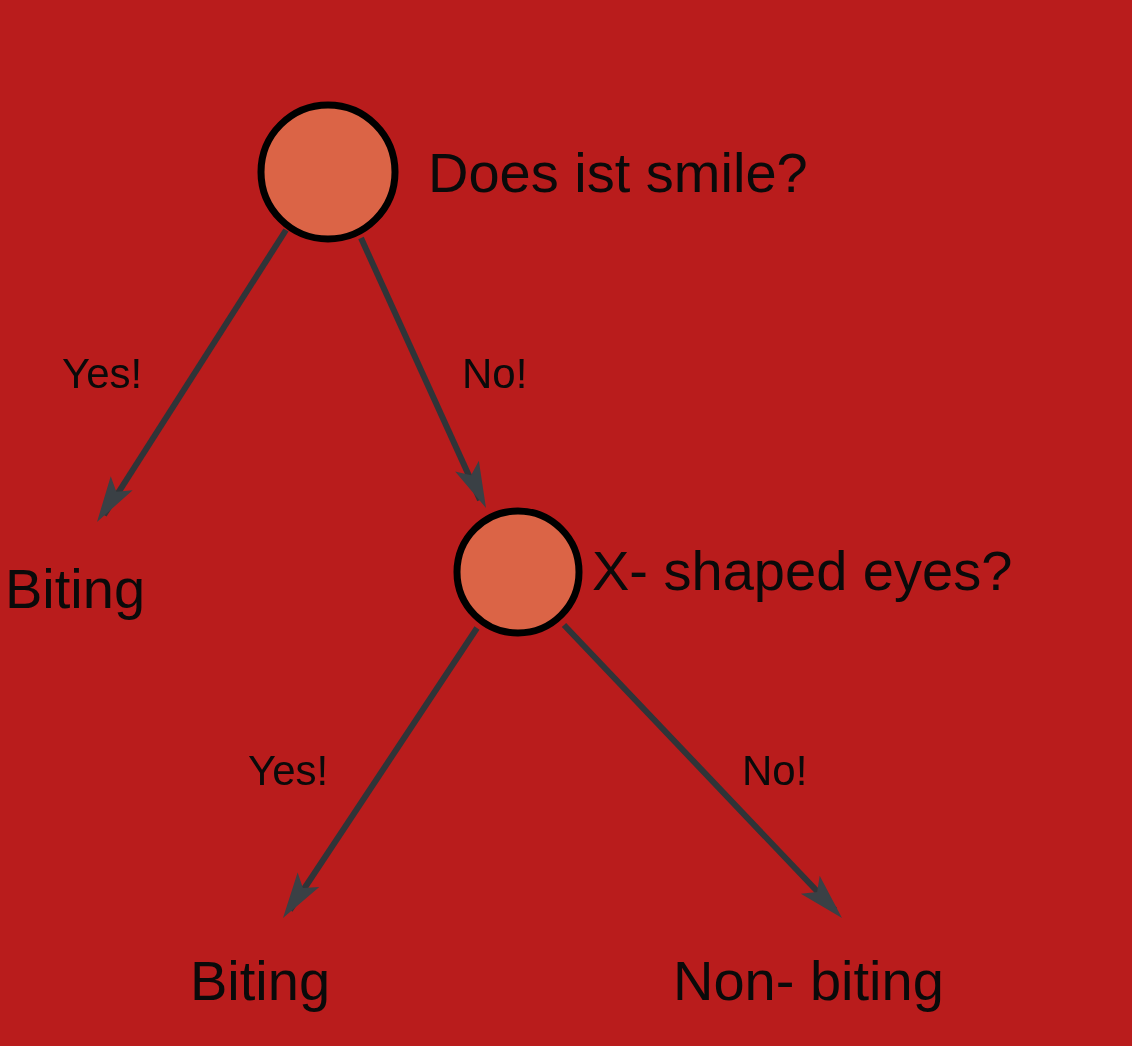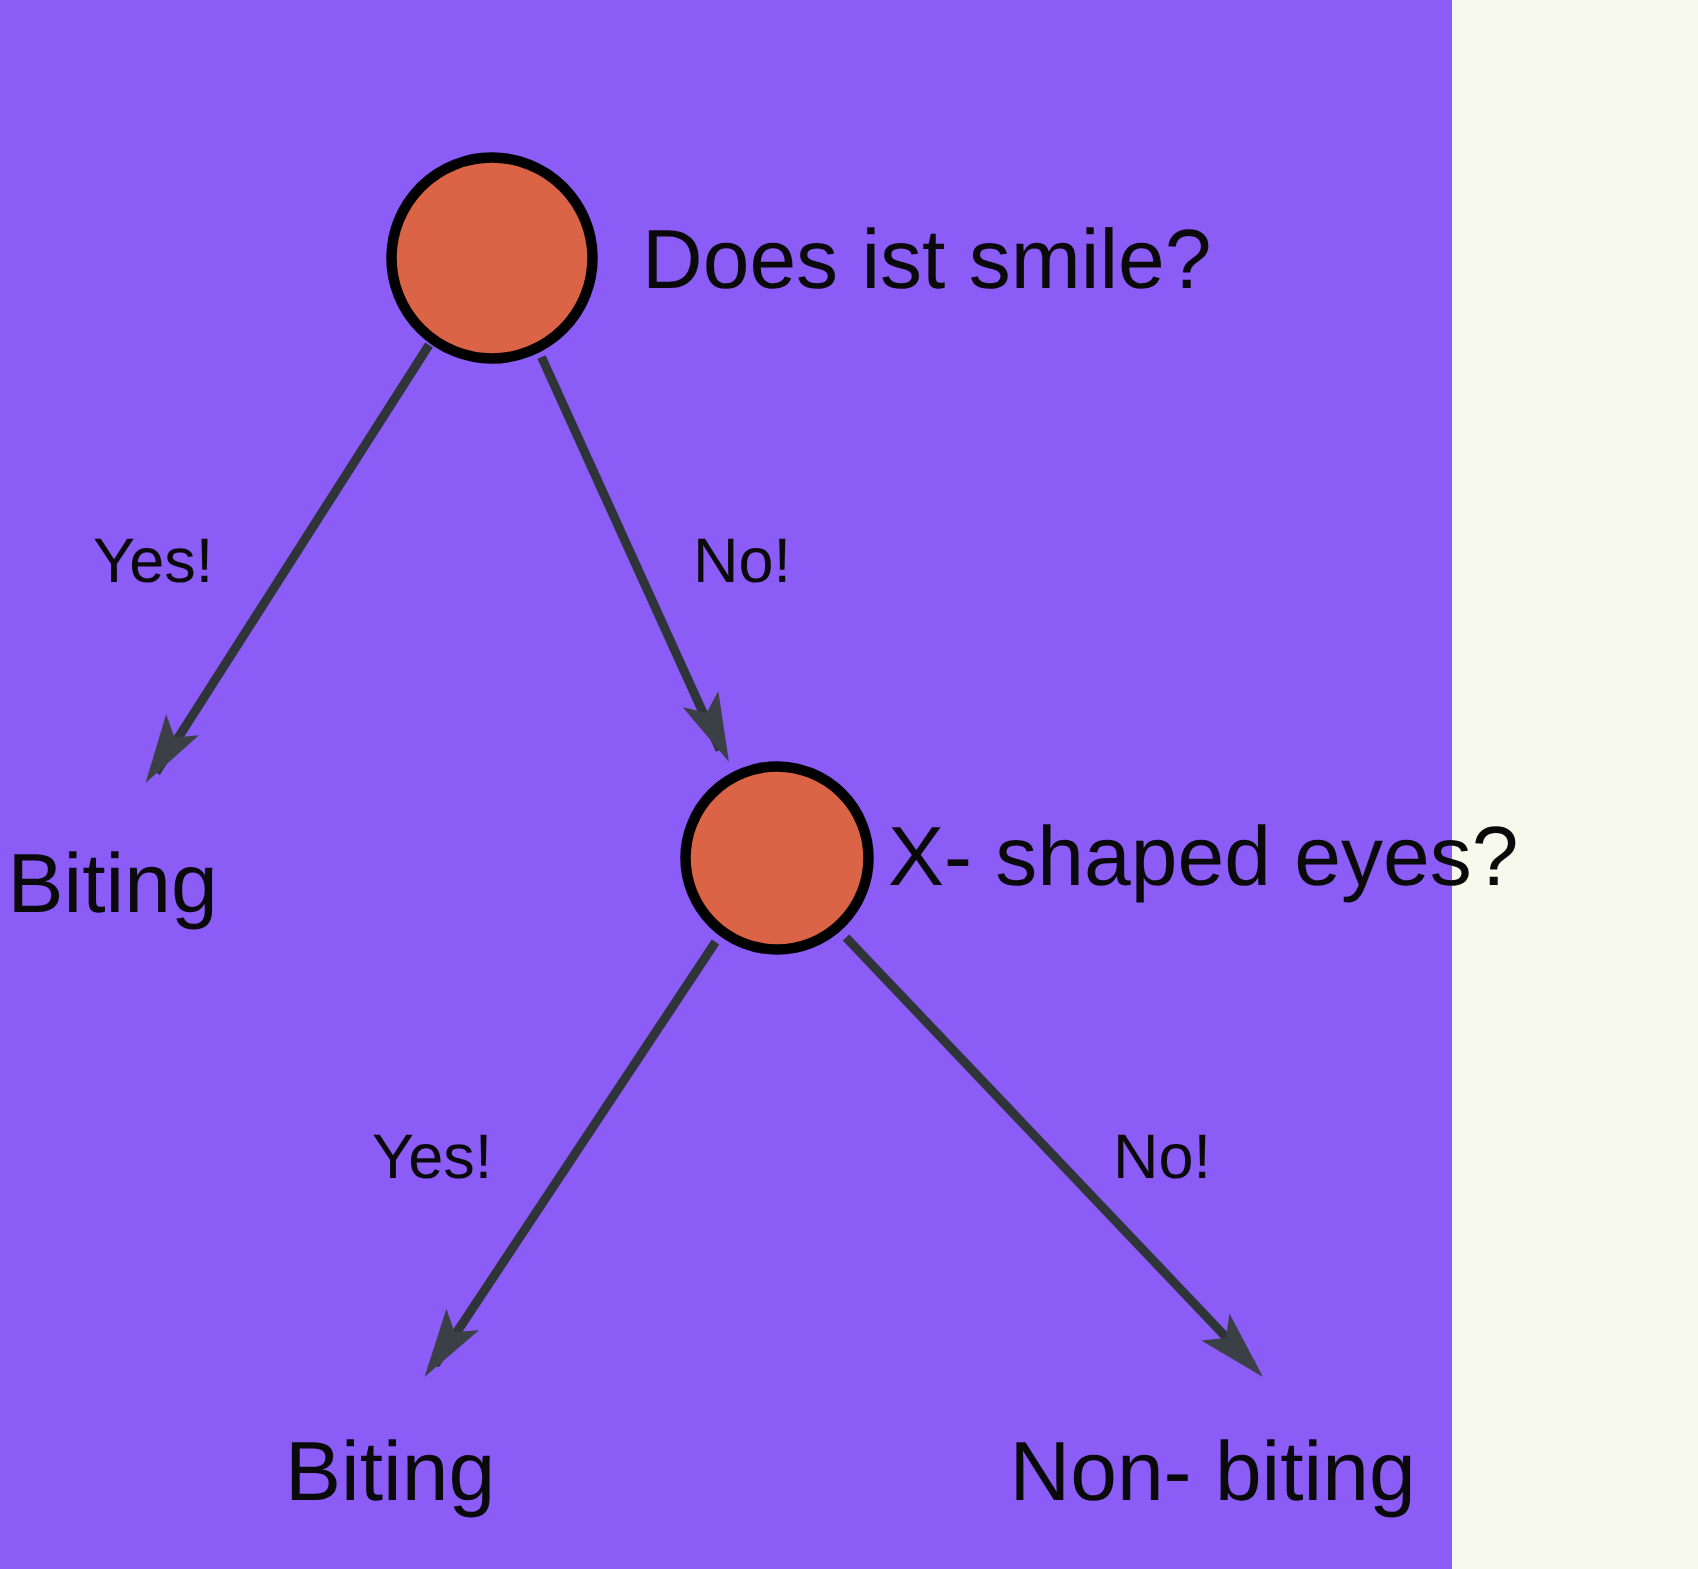--- a/index.html
+++ b/index.html
@@ -9,23 +9,23 @@
   }
   body {
     width: 1132px;
     height: 1046px;
     overflow: hidden;
     background: #F7F9EC;
     font-family: "Liberation Sans", sans-serif;
   }
   #diagram-root {
     position: relative;
-    width: 968px;
+    width: 1132px;
     height: 1046px;
-    background: #8b5cf6;
+    background: #b91c1c;
   }
   svg.tree-canvas {
     position: absolute;
     top: 0;
     left: 0;
     width: 1132px;
     height: 1046px;
     display: block;
   }
   .node-circle {

